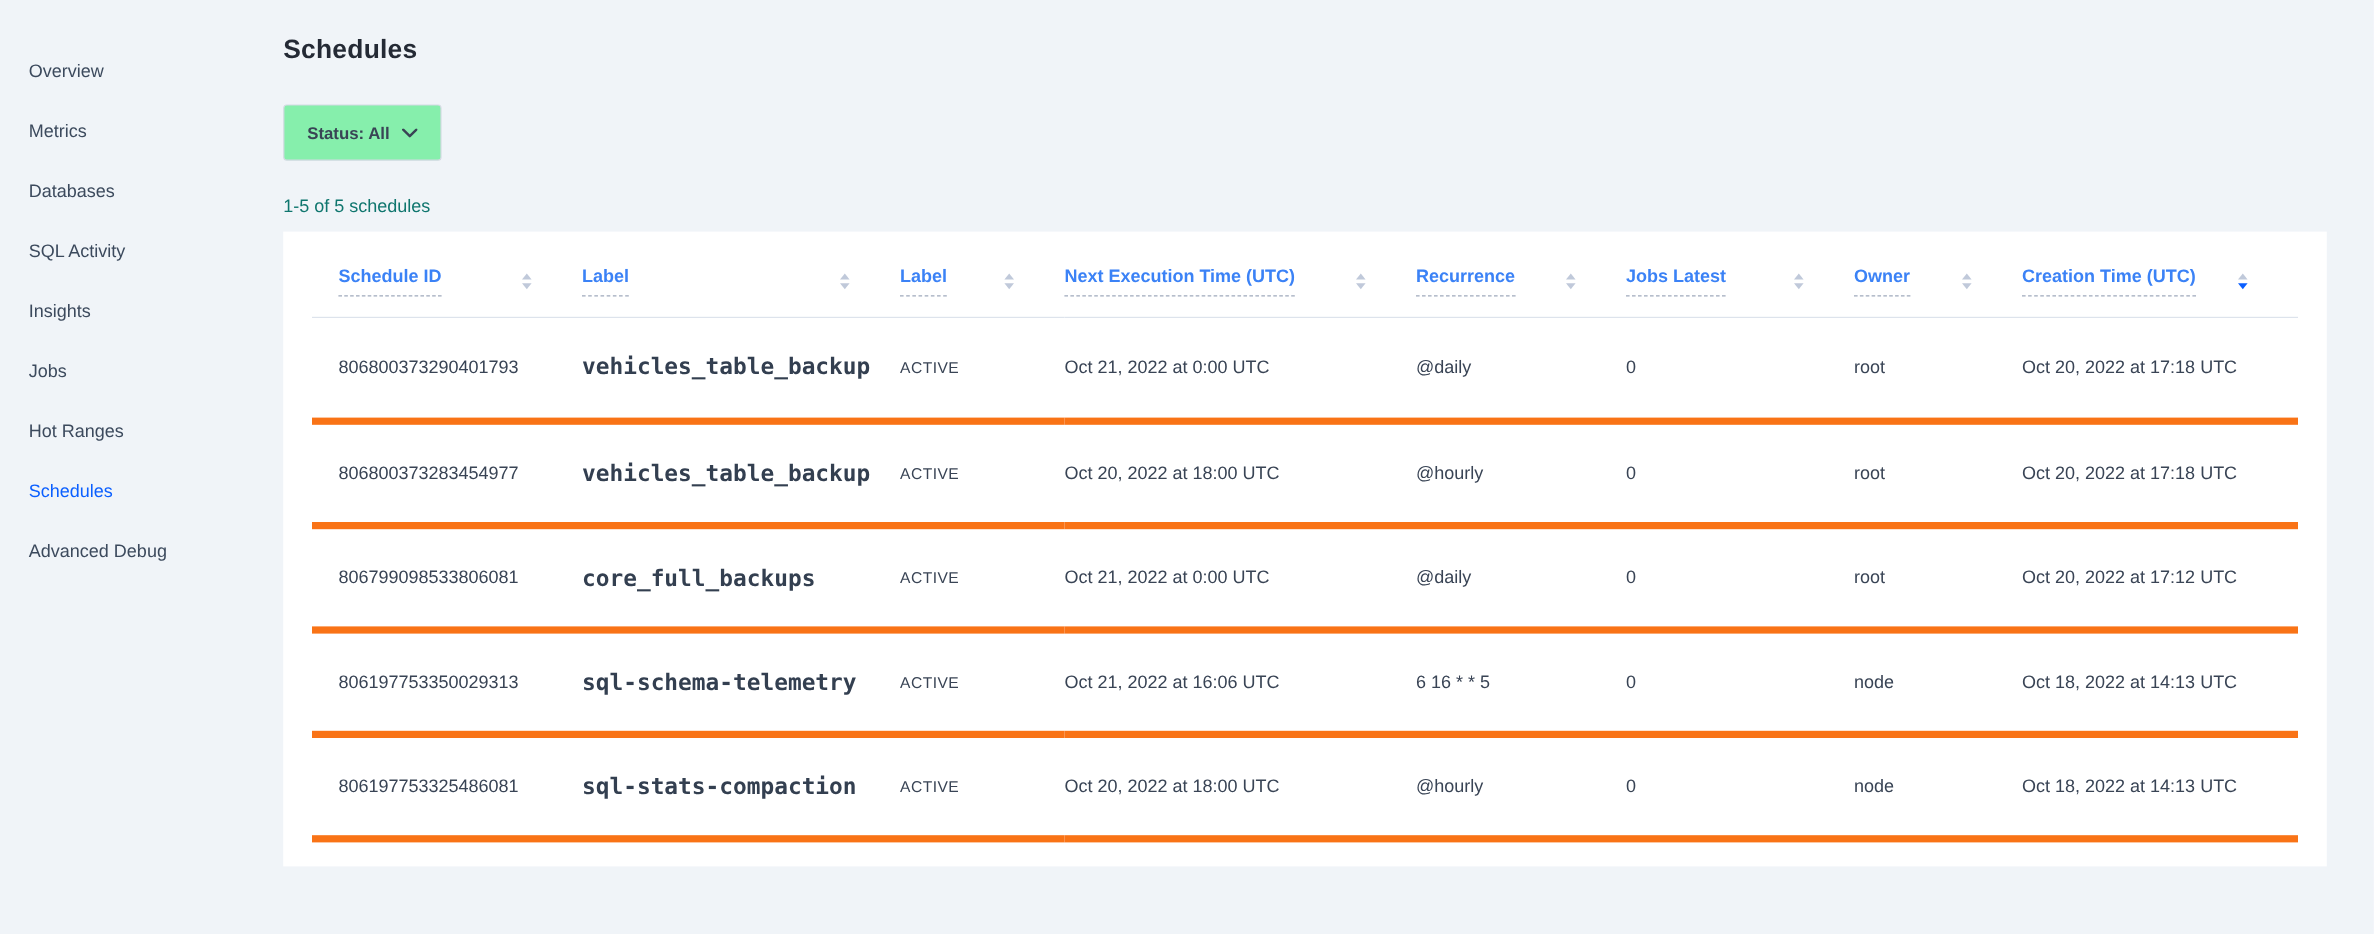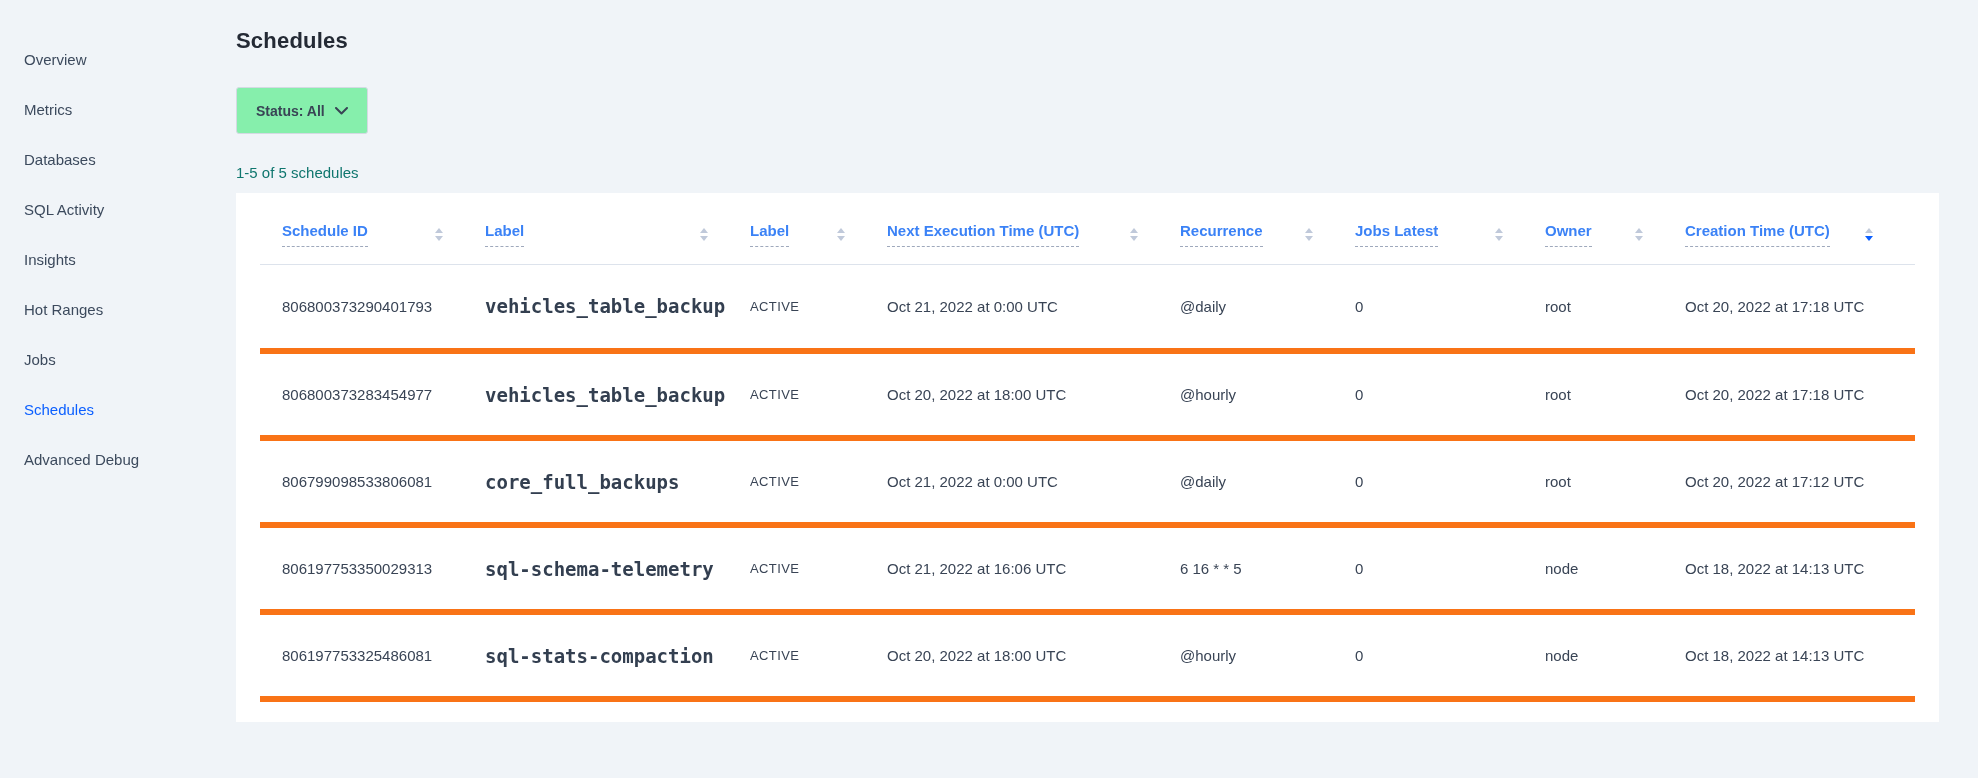--- a/index.html
+++ b/index.html
@@ -95,22 +95,22 @@
 </style>
 </head>
 <body>
 
 <nav class="sidebar">
     <div class="nav-item">Overview</div>
     <div class="nav-item">Metrics</div>
     <div class="nav-item">Databases</div>
     <div class="nav-item">SQL Activity</div>
     <div class="nav-item">Insights</div>
+    <div class="nav-item">Jobs</div>
     <div class="nav-item">Hot Ranges</div>
-    <div class="nav-item">Jobs</div>
     <div class="nav-item active">Schedules</div>
     <div class="nav-item">Advanced Debug</div>
   </nav>
 
 <main class="main">
   <h1 class="page-title">Schedules</h1>
 
   <div class="filters">
     <button class="dropdown-btn">
       <span>Status: All</span>

